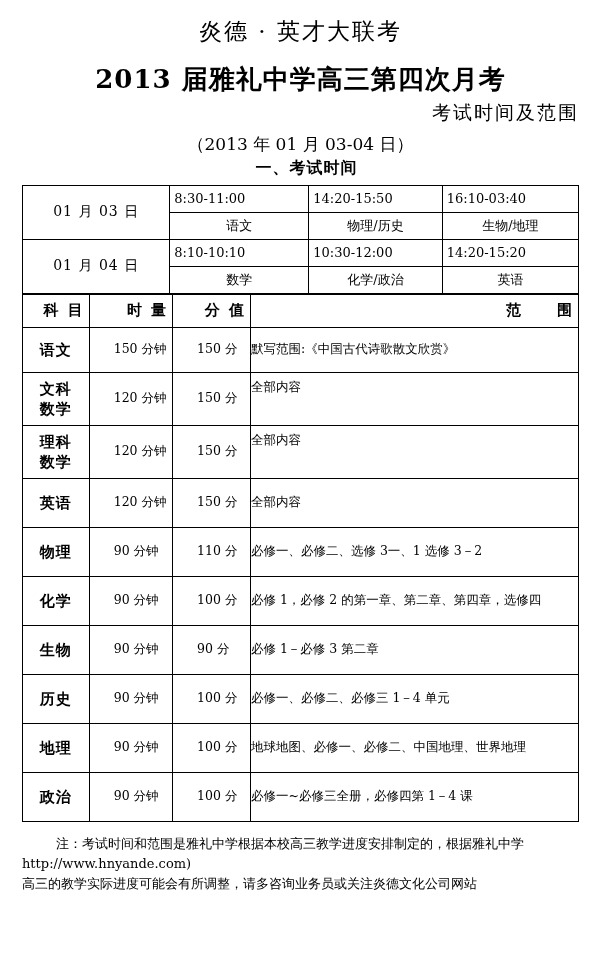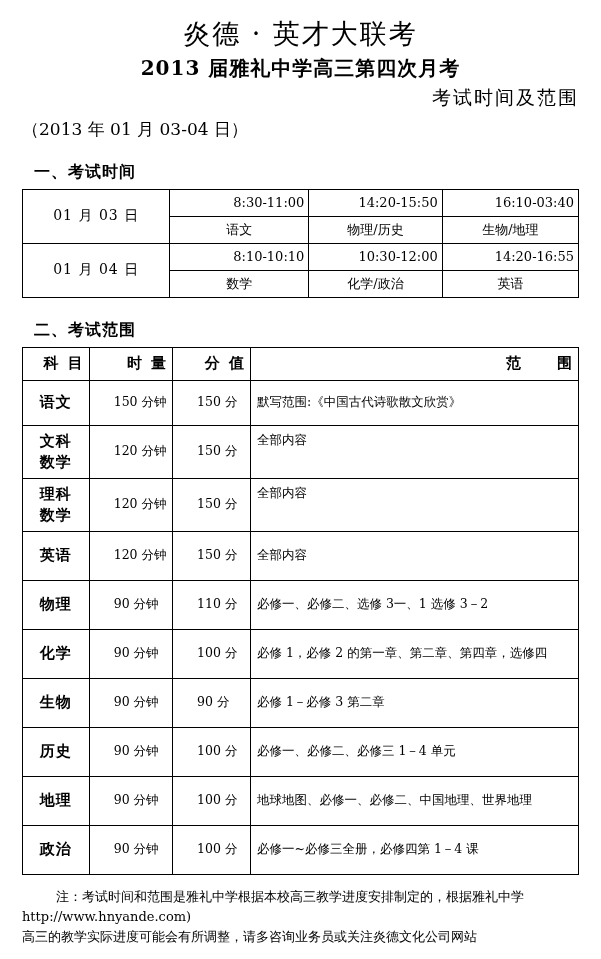--- a/index.html
+++ b/index.html
@@ -18,54 +18,56 @@
     width: 601px;
     height: 959px;
     position: relative;
     box-sizing: border-box;
     padding: 0 22px;
   }
   
   .title-1 {
     text-align: center;
     font-family: "DejaVu Serif", "Liberation Serif", serif;
-    font-size: 27px;
+    font-size: 23px;
     letter-spacing: 2px;
     margin-top: 18px;
     line-height: 1.2;
   }
   .title-2 {
     text-align: center;
     font-family: "DejaVu Serif", "Liberation Serif", serif;
     font-weight: bold;
-    font-size: 20px;
-    letter-spacing: 1px;
-    margin-top: 6px;
+    font-size: 26px;
+    letter-spacing: 1px;
+    margin-top: 18px;
     line-height: 1.2;
   }
   .title-3 {
     text-align: right;
     font-family: "DejaVu Serif", "Liberation Serif", serif;
     font-size: 19px;
     letter-spacing: 2px;
     margin-top: 6px;
     line-height: 1.2;
   }
   .title-4 {
+    text-align: center;
     font-family: "DejaVu Serif", "Liberation Serif", serif;
     font-size: 17px;
     margin-top: 10px;
     line-height: 1.2;
   }
   .section-heading {
     font-family: "DejaVu Serif", "Liberation Serif", serif;
     font-size: 16px;
     font-weight: bold;
-    margin: 22px 0 6px 12px;
-    letter-spacing: 1px;
+    margin: 4px 0 6px 12px;
+    letter-spacing: 1px;
+    text-align: center;
   }
   
   table {
     border-collapse: collapse;
     width: 100%;
     table-layout: fixed;
   }
   table td {
     border: 1px solid #000000;
     font-family: "DejaVu Serif", "Liberation Serif", serif;
@@ -75,21 +77,21 @@
   
   .time-table td {
     height: 22px;
   }
   .time-table .day-cell {
     text-align: center;
     font-size: 14px;
     letter-spacing: 1px;
   }
   .time-table .slot {
-    text-align: right;
+    text-align: left;
     font-size: 13px;
   }
   .time-table .subj {
     text-align: center;
     font-size: 13px;
   }
   
   .scope-table td {
     vertical-align: middle;
   }
@@ -109,21 +111,21 @@
   }
   .scope-table .dur,
   .scope-table .score {
     text-align: left;
     font-size: 12.5px;
     padding-left: 24px;
   }
   .scope-table .range {
     text-align: left;
     font-size: 12.5px;
-    padding-left: 6px;
+    padding-left: 0;
     margin-left: 16px;
   }
   .row-tall td { height: 44px; }
   .row-mid td { height: 40px; }
   
   .note {
     margin-top: 12px;
     font-family: "DejaVu Serif", "Liberation Serif", serif;
     font-size: 13px;
     line-height: 1.55;
@@ -159,31 +161,30 @@
       </tr>
       <tr>
         <td class="subj">语文</td>
         <td class="subj">物理/历史</td>
         <td class="subj">生物/地理</td>
       </tr>
       <tr>
         <td class="day-cell" rowspan="2">01 月 04 日</td>
         <td class="slot">8:10-10:10</td>
         <td class="slot">10:30-12:00</td>
-        <td class="slot">14:20-16:55</td>
+        <td class="slot">14:20-15:20</td>
       </tr>
       <tr>
         <td class="subj">数学</td>
         <td class="subj">化学/政治</td>
         <td class="subj">英语</td>
       </tr>
     </tbody>
   </table>
 
-  <div class="section-heading">二、考试范围</div>
 
   <table class="scope-table">
     <colgroup>
       <col style="width:12%">
       <col style="width:15%">
       <col style="width:14%">
       <col style="width:59%">
     </colgroup>
     <tbody>
       <tr>

